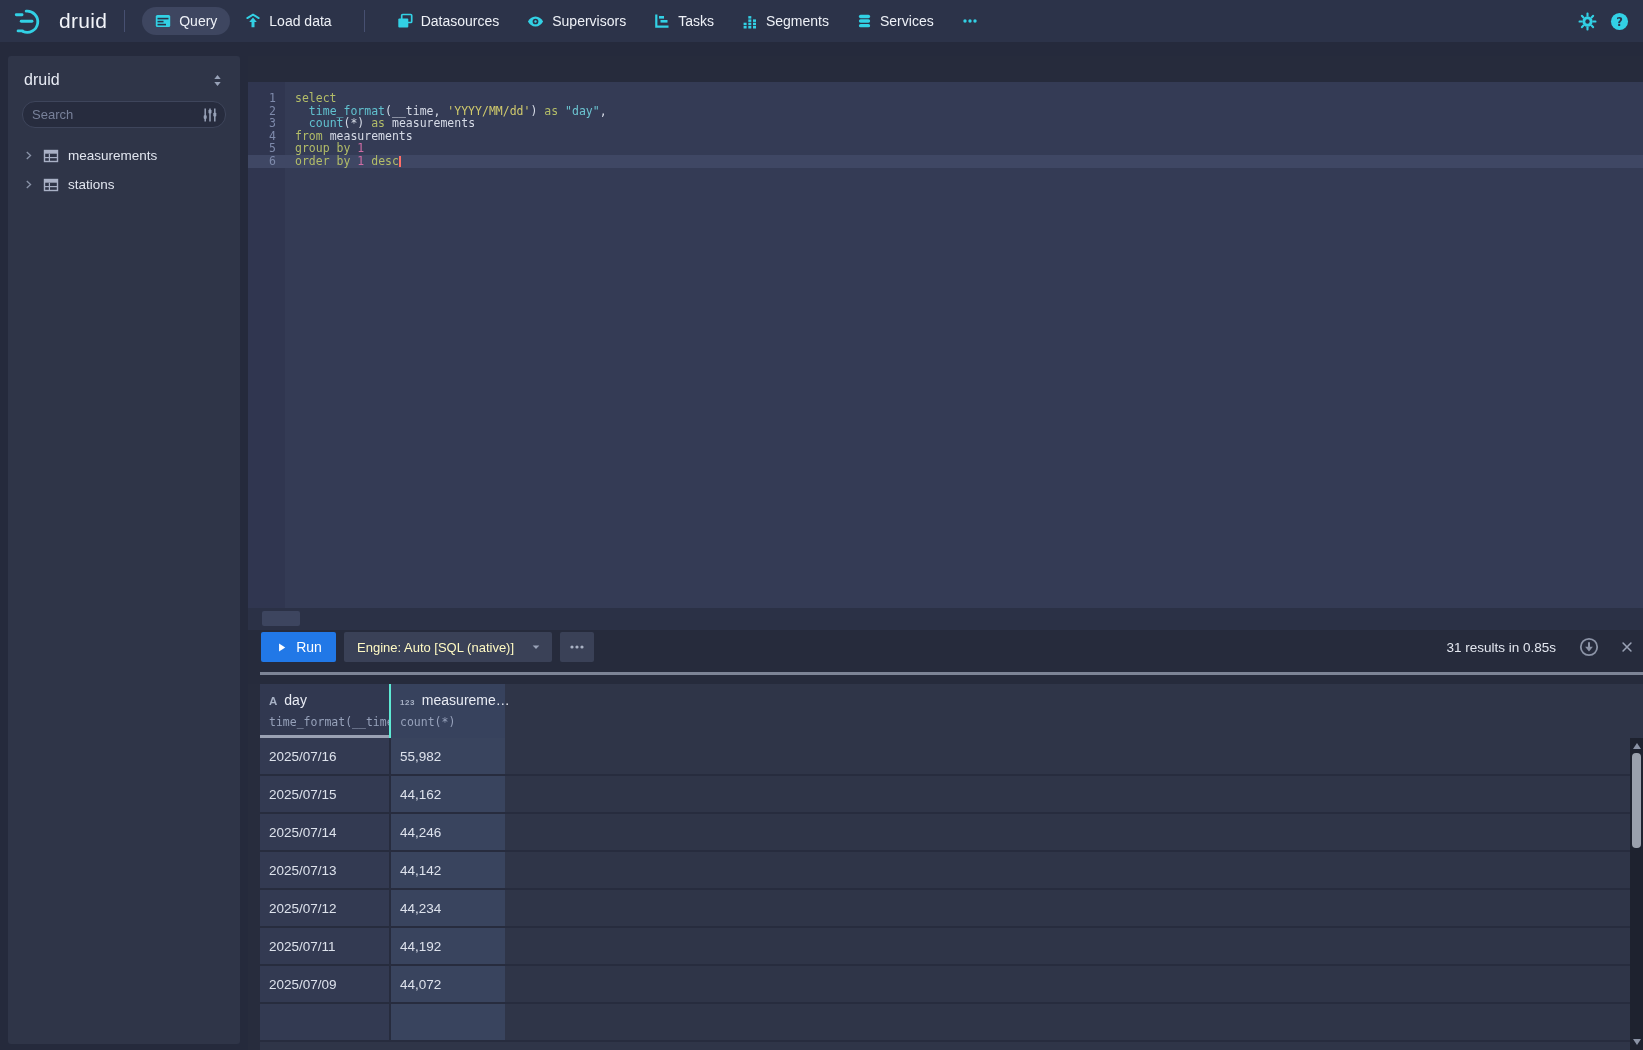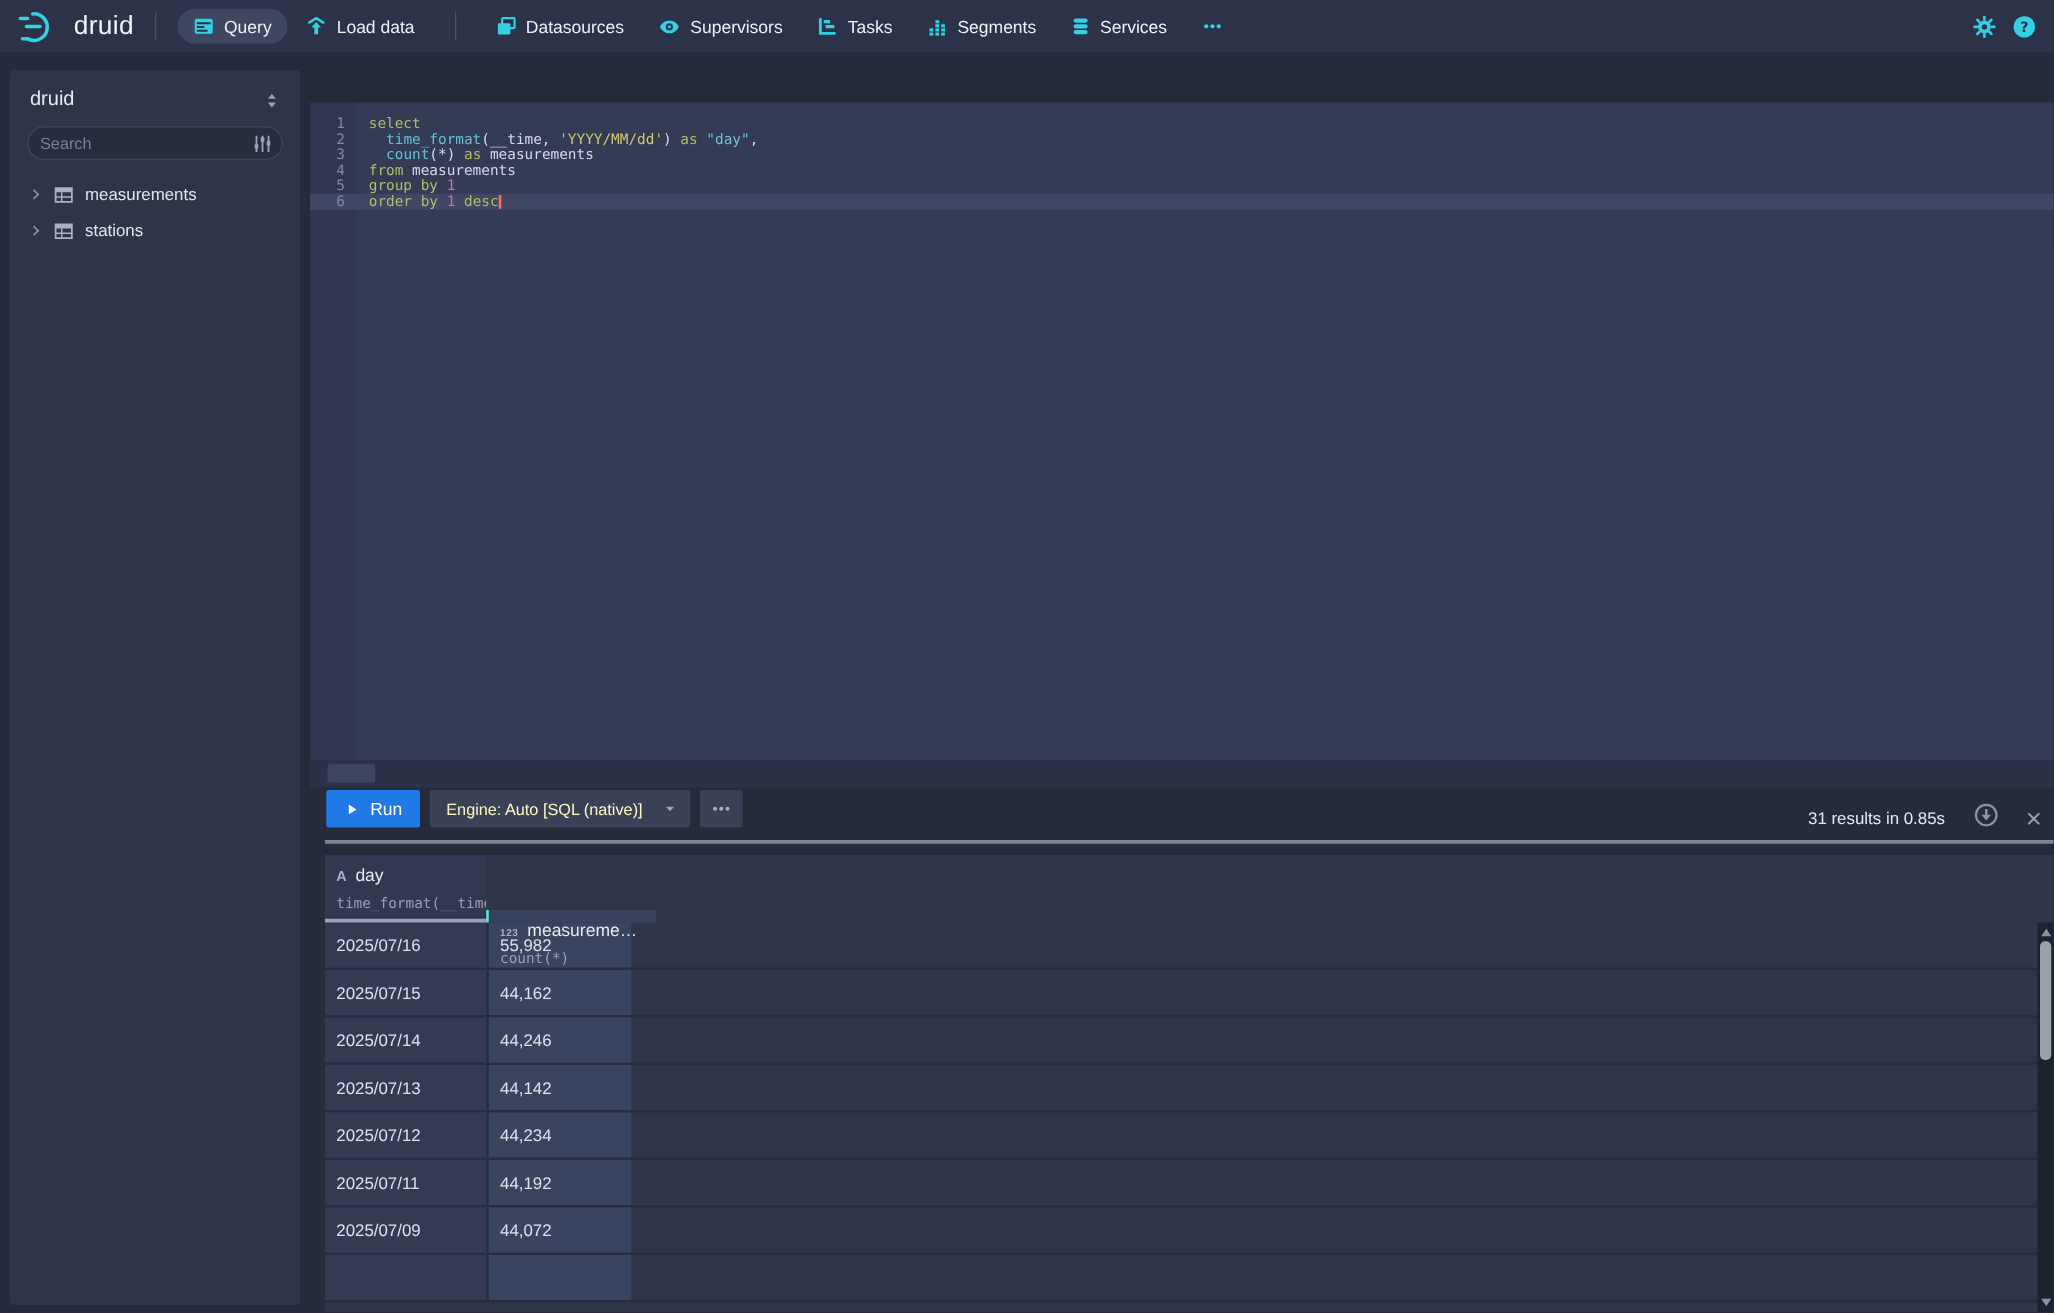--- a/index.html
+++ b/index.html
@@ -92,21 +92,21 @@
   .tok-num { color:#cf6da4; }
   .tok-qid { color:#6cc5d2; }
   .tok-pl  { color:#d6dbe7; }
   .cursor { display:inline-block; width:2px; height:11px; background:#ff6e67; vertical-align:-2px; }
 
   .editor-hscroll { position:absolute; top:552px; left:0; right:0; height:22px; background:#2b3146; }
   .hthumb { position:absolute; left:14px; top:3px; width:38px; height:15px; background:#3d455f; border-radius:2px; }
 
   .runbar {
     position:absolute; top:576px; left:0; right:0; height:30px;
-    display:flex; align-items:flex-end; padding:0 9px 0 13px; gap:8px;
+    display:flex; align-items:center; padding:0 9px 0 13px; gap:8px;
   }
   .run-btn {
     height:30px; width:75px; background:#2178e7; border:none; border-radius:2px;
     color:#fff; font-size:14px; font-family:inherit;
     display:flex; align-items:center; justify-content:center; gap:8px; cursor:pointer;
   }
   .engine-btn {
     height:30px; width:208px; background:#3a4157; border:none; border-radius:2px;
     color:#fef9c3; font-size:13px; font-family:inherit;
     display:flex; align-items:center; justify-content:space-between;
@@ -121,21 +121,21 @@
   .close-results { margin-left:13px; cursor:pointer; }
 
   .pane-divider { position:absolute; top:616px; left:12px; right:0; height:3px; background:#7d8496; }
 
   
   .results { position:absolute; top:628px; left:0; right:0; bottom:0; background:#2f3548; overflow:hidden; }
   .left-strip { position:absolute; left:0; top:0; bottom:0; width:12px; background:#272c3d; }
   .thead { display:flex; height:54px; margin-left:12px; }
   .th { position:relative; padding:8px 0 0 9px; cursor:pointer; }
   .th.c1 { width:129px; background:#313850; }
-  .th.c2 { width:136px; background:#37425d; border-left:2px solid #5eead4;margin-top:44px; }
+  .th.c2 { width:116px; background:#37425d; border-left:2px solid #5eead4; }
   .th-name { font-size:14px; color:#e8ebf3; display:flex; gap:7px; align-items:baseline; white-space:nowrap; }
   .type-icon { color:#a7b1c5; font-weight:bold; }
   .c1 .type-icon { font-size:11.5px; }
   .c2 .type-icon { font-size:8px; letter-spacing:.5px; }
   .th-expr { font-family:"DejaVu Sans Mono", monospace; font-size:11.5px; color:#96a1ba; margin-top:7px; white-space:nowrap; overflow:hidden; }
   .sort-bar { position:absolute; left:0; right:0; bottom:0; height:3px; background:#9aa1b3; }
 
   .t-row { display:flex; height:38px; margin-left:12px; border-bottom:2px solid #272c3e; }
   .t-cell { display:flex; align-items:center; padding-left:9px; font-size:13.5px; color:#dde2ec; }
   .t-c1 { width:129px; background:#333a52; }

